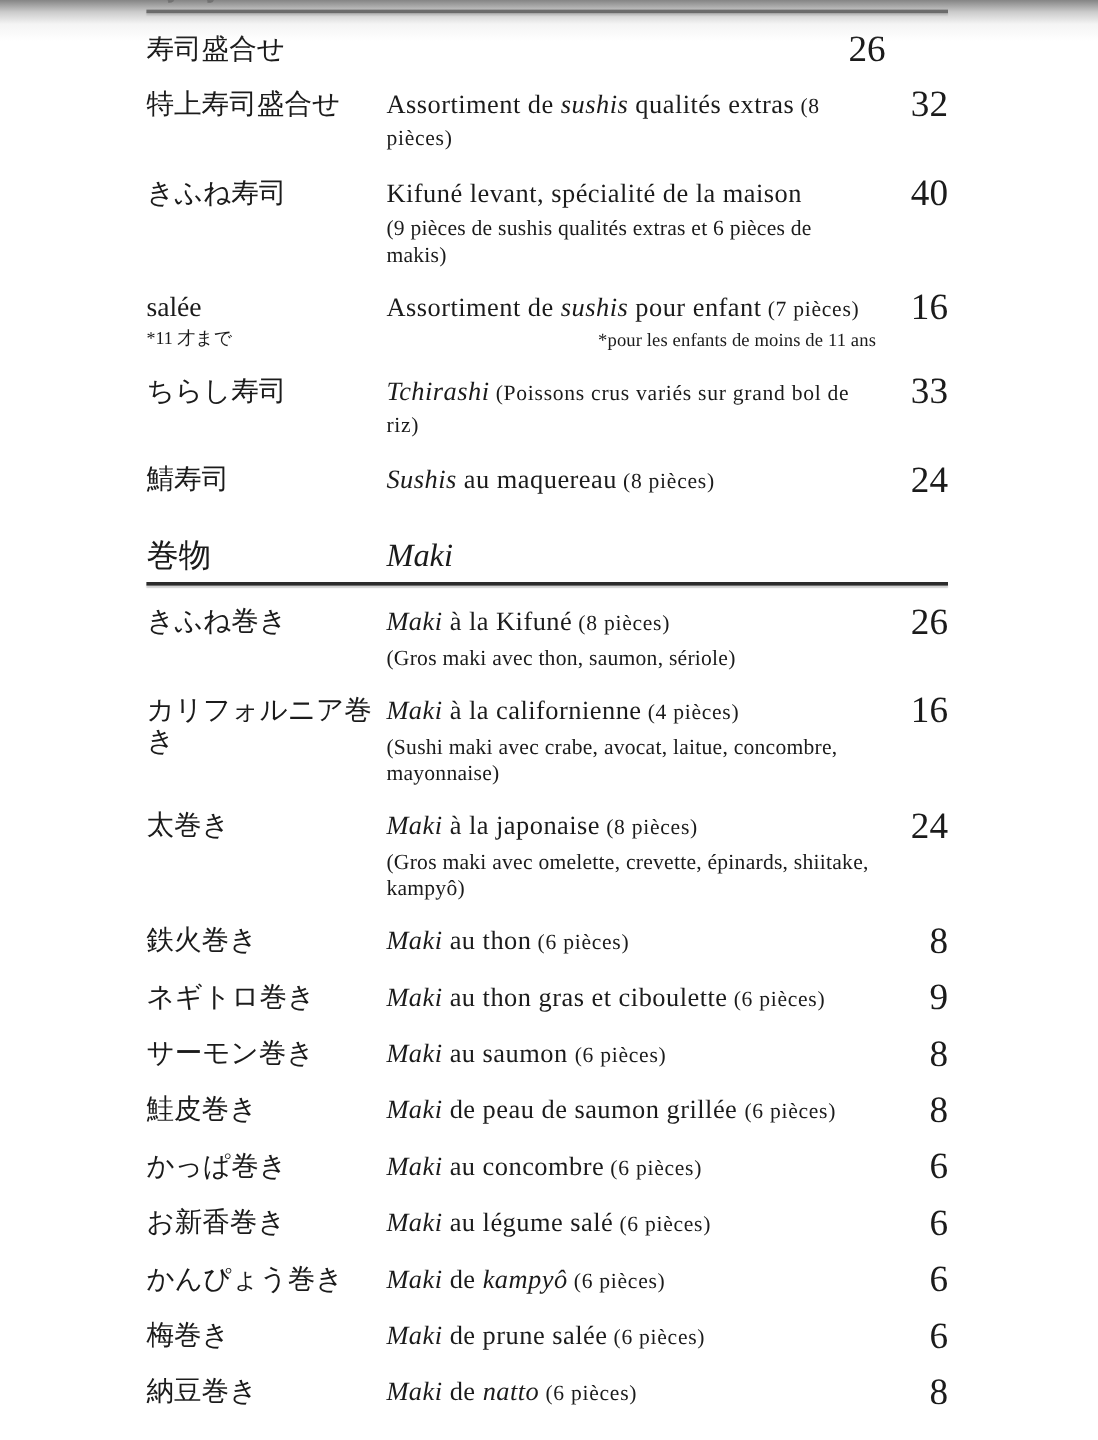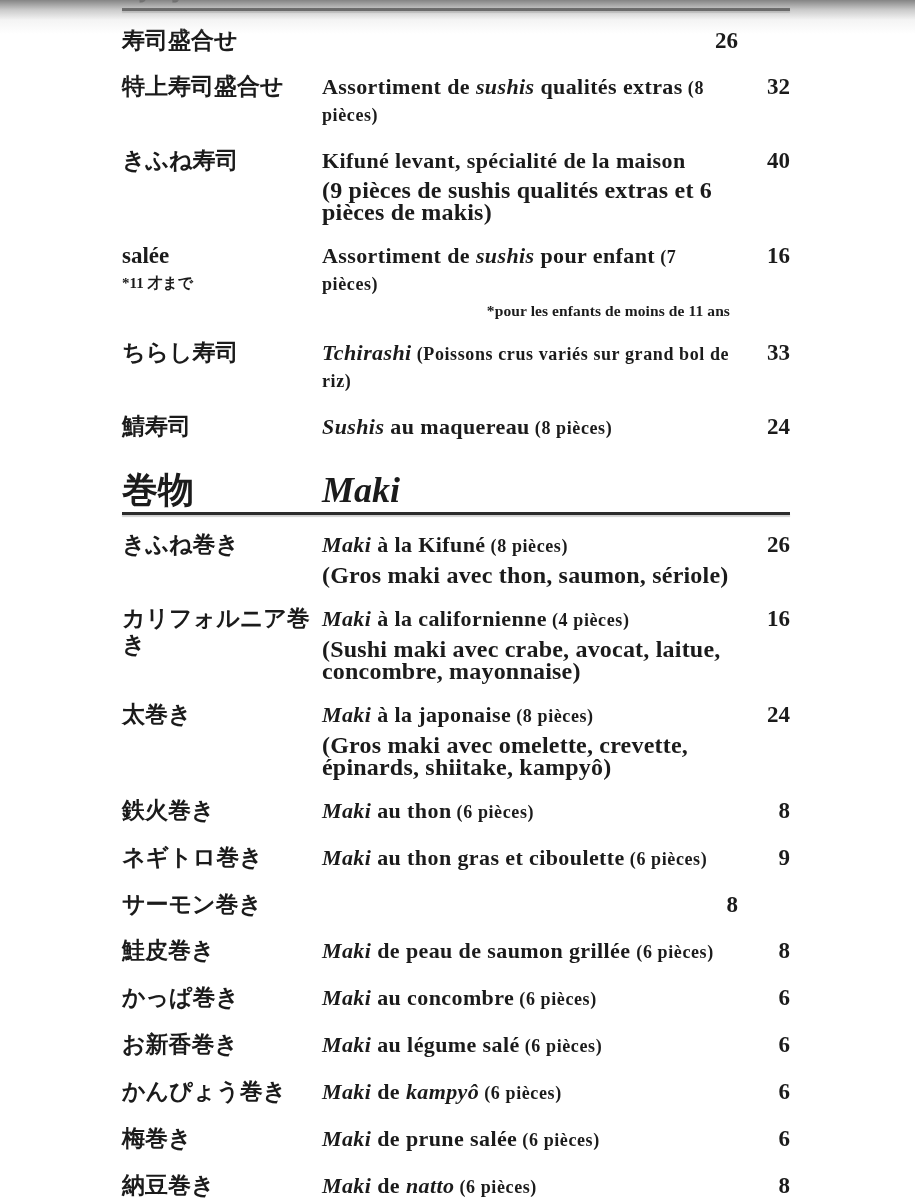--- a/index.html
+++ b/index.html
@@ -13,21 +13,21 @@
   }
   .top-shade{
     position:absolute;top:0;left:0;right:0;height:36px;
     background:linear-gradient(180deg,
       rgba(122,122,122,0.92) 0px,
       rgba(160,160,160,0.55) 10px,
       rgba(215,215,215,0.28) 20px,
       rgba(255,255,255,0) 34px);
     pointer-events:none;z-index:6;
   }
-  .page{padding:0 125px 0 122px;position:relative;z-index:1;font-weight:bold;}
+  .page{padding:0 125px 0 122px;position:relative;z-index:1;}
 
   .cut-header{height:8px;overflow:hidden;position:relative;}
   .cut-header .inner{
     position:absolute;top:-30px;left:0;right:0;
     display:grid;grid-template-columns:200px 1fr;
     font-size:31px;line-height:36px;
   }
   .cut-header .fr{font-style:italic;}
   .rule{height:3px;background:#2c2c2c;box-shadow:0 2px 1px rgba(0,0,0,0.18);}
 
@@ -35,28 +35,28 @@
   .row{
     display:grid;grid-template-columns:200px 1fr 52px;
     margin-bottom:20px;
   }
   .col-jp{font-size:23px;line-height:26px;}
   .jp-note{font-size:15px;line-height:18px;margin-top:5px;}
   .col-desc{padding-right:8px;}
   .desc-main{font-size:22px;line-height:26px;letter-spacing:0.4px;}
   .seg-i{font-style:italic;}
   .seg-s{font-size:18px;letter-spacing:0.6px;}
-  .sub{font-size:24px;line-height:22px;letter-spacing:0.2px;margin-top:5px;}
+  .sub{font-size:18px;line-height:22px;letter-spacing:0.2px;margin-top:5px;}
   .fr-note{font-size:15.5px;line-height:18px;margin-top:5px;letter-spacing:0.1px;text-align:right;}
-  .col-price{font-size:23px;line-height:26px;text-align:right;}
+  .col-price{font-size:31px;line-height:26px;text-align:right;}
 
   .section-header{
     margin-top:29px;
     display:grid;grid-template-columns:200px 1fr;
-    font-size:36px;line-height:40px;
+    font-size:27px;line-height:40px;
   }
   .section-header .fr{font-style:italic;}
   .section-rule{height:3px;background:#2c2c2c;box-shadow:0 2px 1px rgba(0,0,0,0.18);margin-top:2px;margin-bottom:16px;}
 </style>
 </head>
 <body>
 
 <div class="top-shade"></div>
 
 <div class="page">
@@ -153,20 +153,23 @@
       </div>
       <div class="row">
         <div class="col-jp"><span>ネギトロ巻き</span></div>
         <div class="col-desc">
           <div class="desc-main"><span class="seg-i">Maki</span><span class="seg-t"> au thon gras et ciboulette</span><span class="seg-s"> (6 pièces)</span></div>
         </div>
         <div class="col-price">9</div>
       </div>
       <div class="row">
         <div class="col-jp"><span>サーモン巻き</span></div>
+        <div class="col-desc">
+          <div class="desc-main"><span class="seg-i">Maki</span><span class="seg-t"> au saumon </span><span class="seg-s"> (6 pièces)</span></div>
+        </div>
         <div class="col-price">8</div>
       </div>
       <div class="row">
         <div class="col-jp"><span>鮭皮巻き</span></div>
         <div class="col-desc">
           <div class="desc-main"><span class="seg-i">Maki</span><span class="seg-t"> de peau de saumon grillée </span><span class="seg-s"> (6 pièces)</span></div>
         </div>
         <div class="col-price">8</div>
       </div>
       <div class="row">

